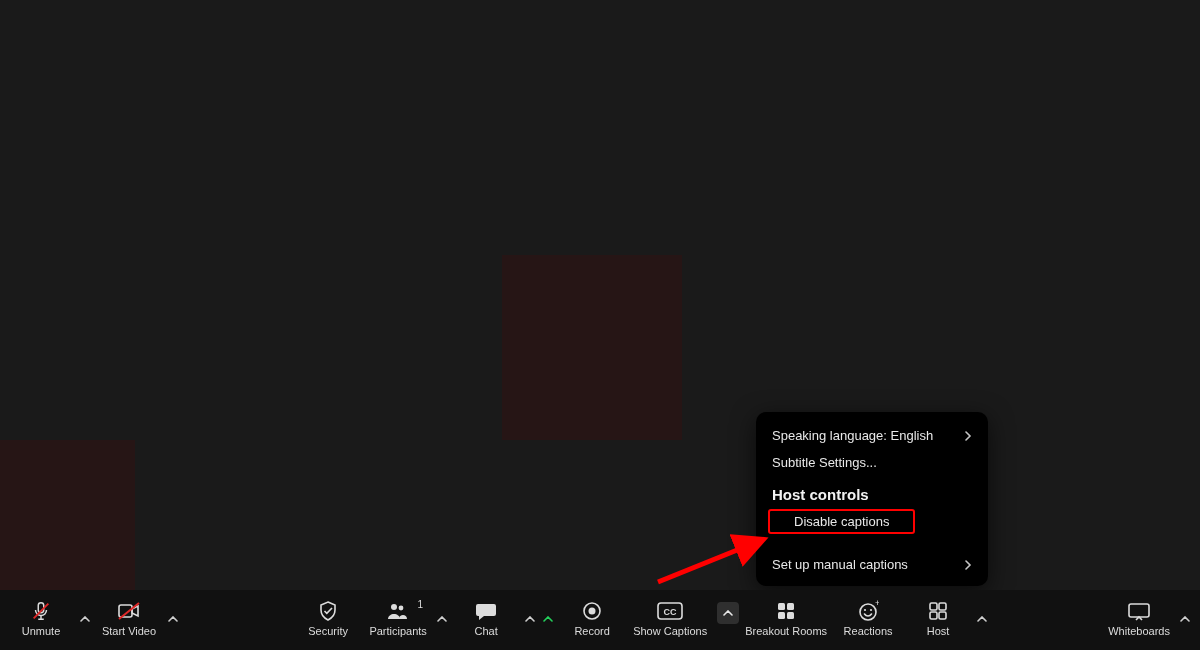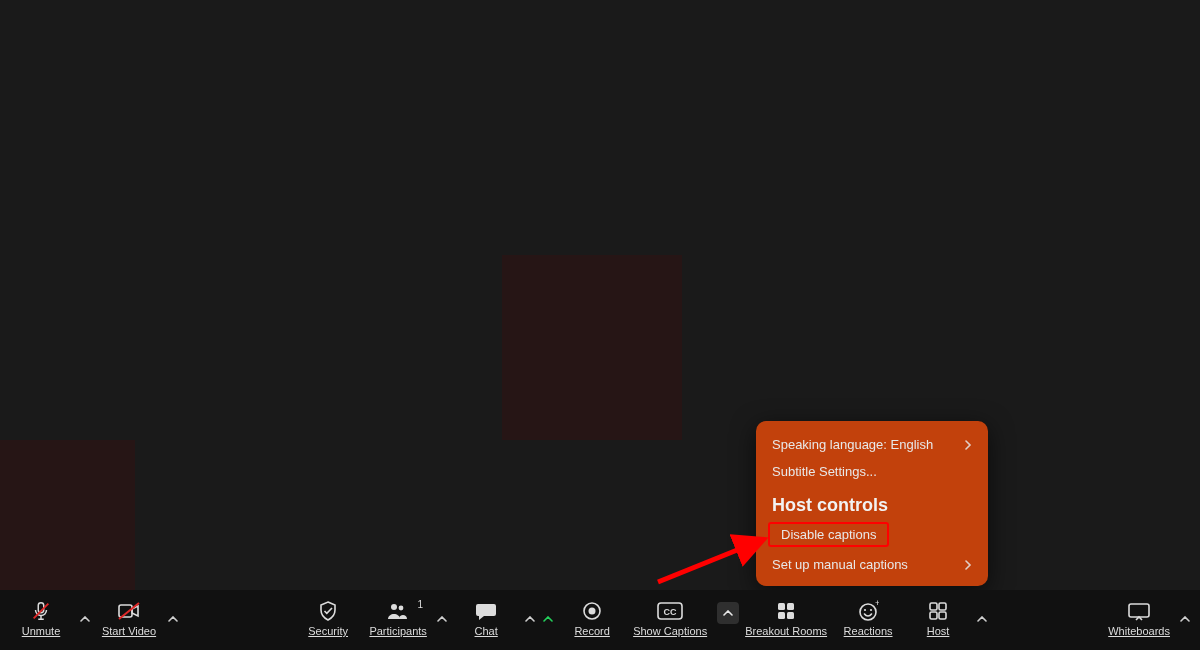--- a/index.html
+++ b/index.html
@@ -55,21 +55,21 @@
     font-size: 11px;
     line-height: 14px;
     position: relative;
   }
   .tb-item.green { color: #23d05b; }
   .tb-item .ico {
     width: 26px; height: 22px;
     display: flex; align-items: center; justify-content: center;
     margin-bottom: 2px;
   }
-  .tb-item .label { white-space: nowrap; text-decoration: underline; }
+  .tb-item .label { white-space: nowrap; }
   .caret {
     width: 18px;
     display: flex;
     align-items: center;
     justify-content: center;
     cursor: pointer;
     padding-bottom: 22px;
   }
   .caret svg { display:block; }
   .caret.boxed {
@@ -87,47 +87,47 @@
     font-size: 10px;
     color: #dcdcdc;
   }
 
   
   .menu {
     position: absolute;
     left: 756px;
     bottom: 64px;
     width: 232px;
-    background: #c2410c;
+    background: #000000;
     border-radius: 10px;
     padding: 10px 0 8px 0;
     box-shadow: 0 6px 24px rgba(0,0,0,.6);
     font-size: 13px;
   }
   .menu .item {
     display: flex;
     align-items: center;
     justify-content: space-between;
     padding: 6px 16px;
     cursor: pointer;
     color: #e8e8e8;
   }
   .menu .item .chev { opacity: .85; }
   .menu .section {
     padding: 10px 16px 4px 16px;
     font-weight: 700;
     color: #f2f2f2;
-    font-size: 18px;
+    font-size: 15px;
   }
   .menu .highlight {
     display: inline-block;
     border: 2.5px solid #ff0000;
     border-radius: 3px;
-    padding: 3px 11px;
-    margin: 2px 12px 4px 12px;
+    padding: 3px 24px;
+    margin: 2px 12px 17px 12px;
     cursor: pointer;
     color: #e8e8e8;
     font-size: 13px;
   }
 
   
   .arrow {
     position: absolute;
     left: 650px;
     top: 530px;

